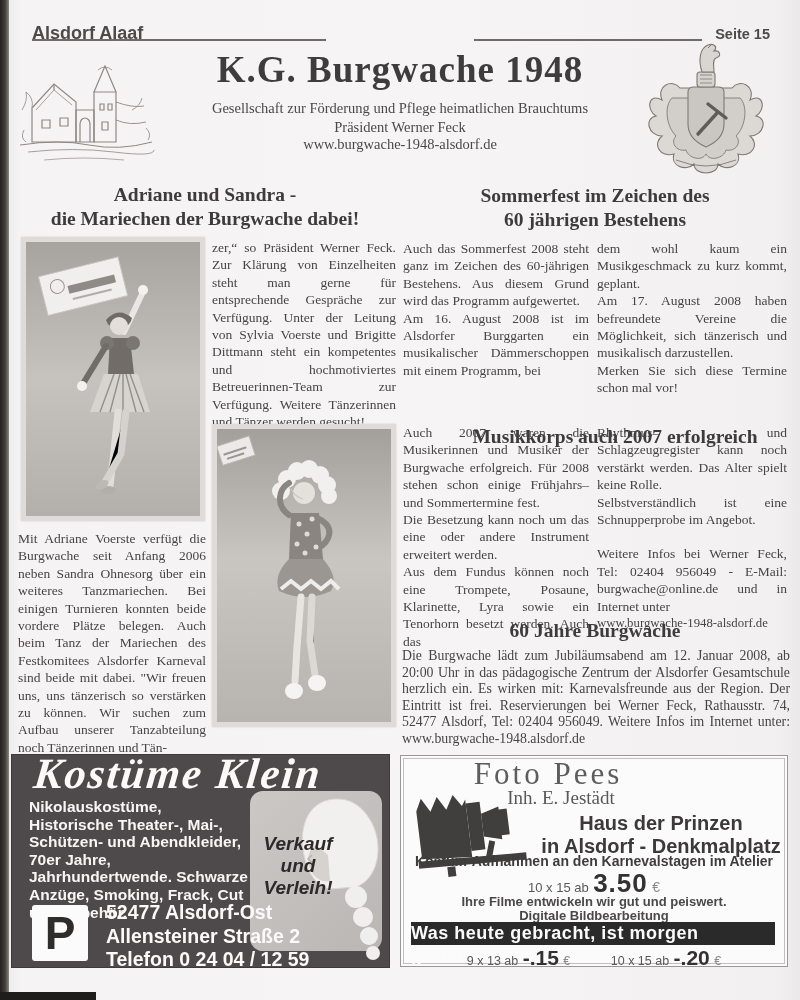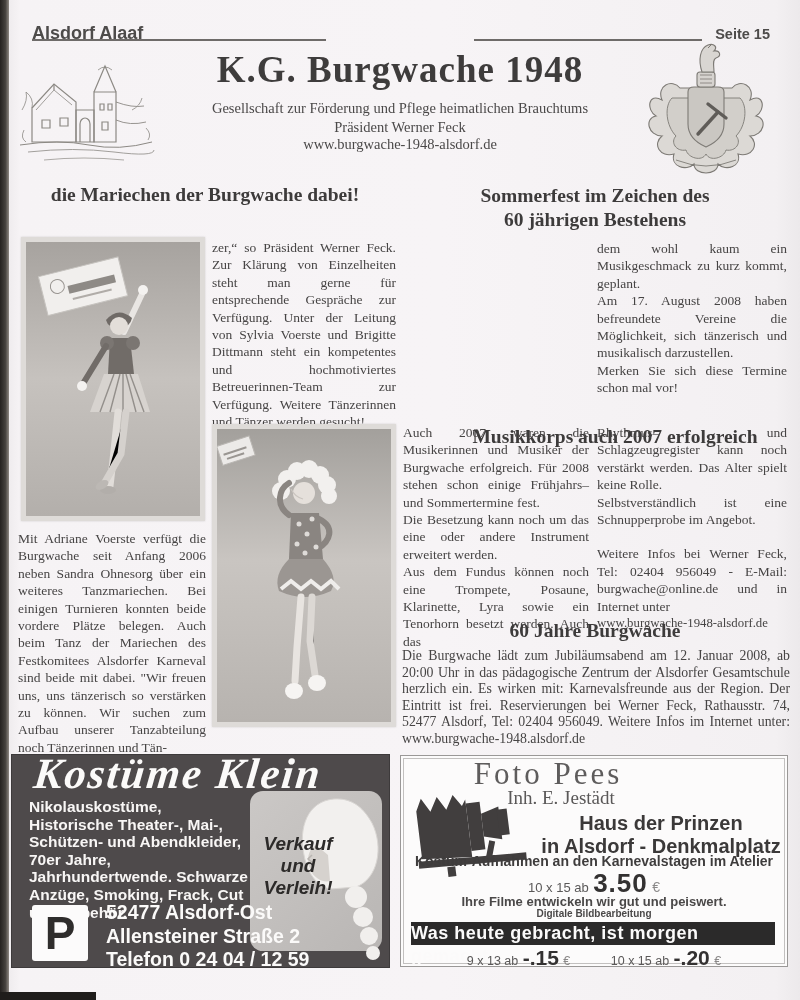--- a/index.html
+++ b/index.html
@@ -78,21 +78,21 @@
     font-weight:bold; font-size:20px; line-height:23px; color:#3b3939; }
   .fp-service { position:absolute; left:0; top:97px; width:100%; text-align:center;
     font-weight:bold; font-size:14px; color:#3e3c3c; }
   .fp-price-main { position:absolute; left:0; top:112px; width:100%; text-align:center; }
   .fp-price-main .lbl { font-size:13px; color:#5a5858; }
   .fp-price-main .val { font-size:26px; font-weight:bold; color:#333131; letter-spacing:1px; }
   .fp-price-main .cur { font-size:14px; color:#8a8888; }
   .fp-note1 { position:absolute; left:0; top:138px; width:100%; text-align:center;
     font-weight:bold; font-size:13px; color:#4a4848; }
   .fp-note2 { position:absolute; left:0; top:152px; width:100%; text-align:center;
-    font-weight:bold; font-size:10px; color:#4a4848; }
+    font-weight:bold; font-size:13px; color:#4a4848; }
   .fp-banner { position:absolute; left:10px; top:166px; width:364px; height:23px;
     background:#2b2a2a; color:#fbfafa; font-weight:bold; font-size:18px; line-height:23px;
     text-align:left; letter-spacing:.5px; }
   .fp-prices { position:absolute; left:0; top:190px; width:100%; text-align:center; }
   .fp-prices .grp { display:inline-block; margin:0 18px; }
   .fp-prices .lbl { font-size:12.5px; color:#5a5858; }
   .fp-prices .val { font-size:21px; font-weight:bold; color:#333131; }
   .fp-prices .cur { font-size:12.5px; color:#8a8888; }
 </style>
 </head>
@@ -142,20 +142,21 @@
       <path fill="none" d="M34,120 q30,12 60,0" stroke-width="0.9"></path>
     </g>
   </svg>
 
   <div class="kg-title">K.G. Burgwache  1948</div>
   <div class="kg-sub kg-sub1">Gesellschaft zur Förderung und Pflege heimatlichen Brauchtums</div>
   <div class="kg-sub kg-sub2">Präsident Werner Feck</div>
   <div class="kg-sub kg-sub3">www.burgwache-1948-alsdorf.de</div>
 
   <div class="h2" style="left:14px; top:183px; width:382px;">
+    <div>Adriane und Sandra -</div>
     <div>die Mariechen der Burgwache dabei!</div>
   </div>
 
   <div class="photo" style="left:21px; top:237px; width:184px; height:284px;">
     <svg width="174" height="274" viewBox="0 0 174 274">
       <defs>
         <linearGradient id="pg1" x1="0" y1="0" x2="0" y2="1">
           <stop offset="0" stop-color="#a7a39f"></stop>
             <stop offset="0.5" stop-color="#c6c2be"></stop>
             <stop offset="1" stop-color="#b3afab"></stop>
@@ -241,20 +242,24 @@
         <ellipse cx="77" cy="262" rx="9" ry="8" fill="#f6f4f2"></ellipse>
         <ellipse cx="100" cy="254" rx="9" ry="8" fill="#f6f4f2"></ellipse>
       </g>
     </svg>
   </div>
 
   <div class="h2" style="left:400px; top:184px; width:390px;">
     <div>Sommerfest im Zeichen des</div>
     <div>60 jährigen Bestehens</div>
   </div>
+  <div class="col" style="left:403px; top:240px; width:186px;">
+    <p>Auch das Sommerfest 2008 steht ganz im Zeichen des 60-jährigen Bestehens. Aus diesem Grund wird das Programm aufgewertet.</p>
+    <p>Am 16. August 2008 ist im Alsdorfer Burggarten ein musikalischer Dämmerschoppen mit einem Programm, bei</p>
+  </div>
   <div class="col" style="left:597px; top:240px; width:190px;">
     <p>dem wohl kaum ein Musikgeschmack zu kurz kommt, geplant.</p>
     <p>Am 17. August 2008 haben befreundete Vereine die Möglichkeit, sich tänzerisch und musikalisch darzustellen.</p>
     <p>Merken Sie sich diese Termine schon mal vor!</p>
   </div>
 
   <div class="h2" style="left:420px; top:394px; width:390px;margin-top:31px;">Musikkorps auch 2007 erfolgreich</div>
   <div class="col" style="left:403px; top:424px; width:186px;">
     <p>Auch 2007 waren die Musikerinnen und Musiker der Burgwache erfolgreich. Für 2008 stehen schon einige Frühjahrs– und Sommertermine fest.</p>
     <p>Die Besetzung kann noch um das eine oder andere Instrument erweitert werden.</p>

